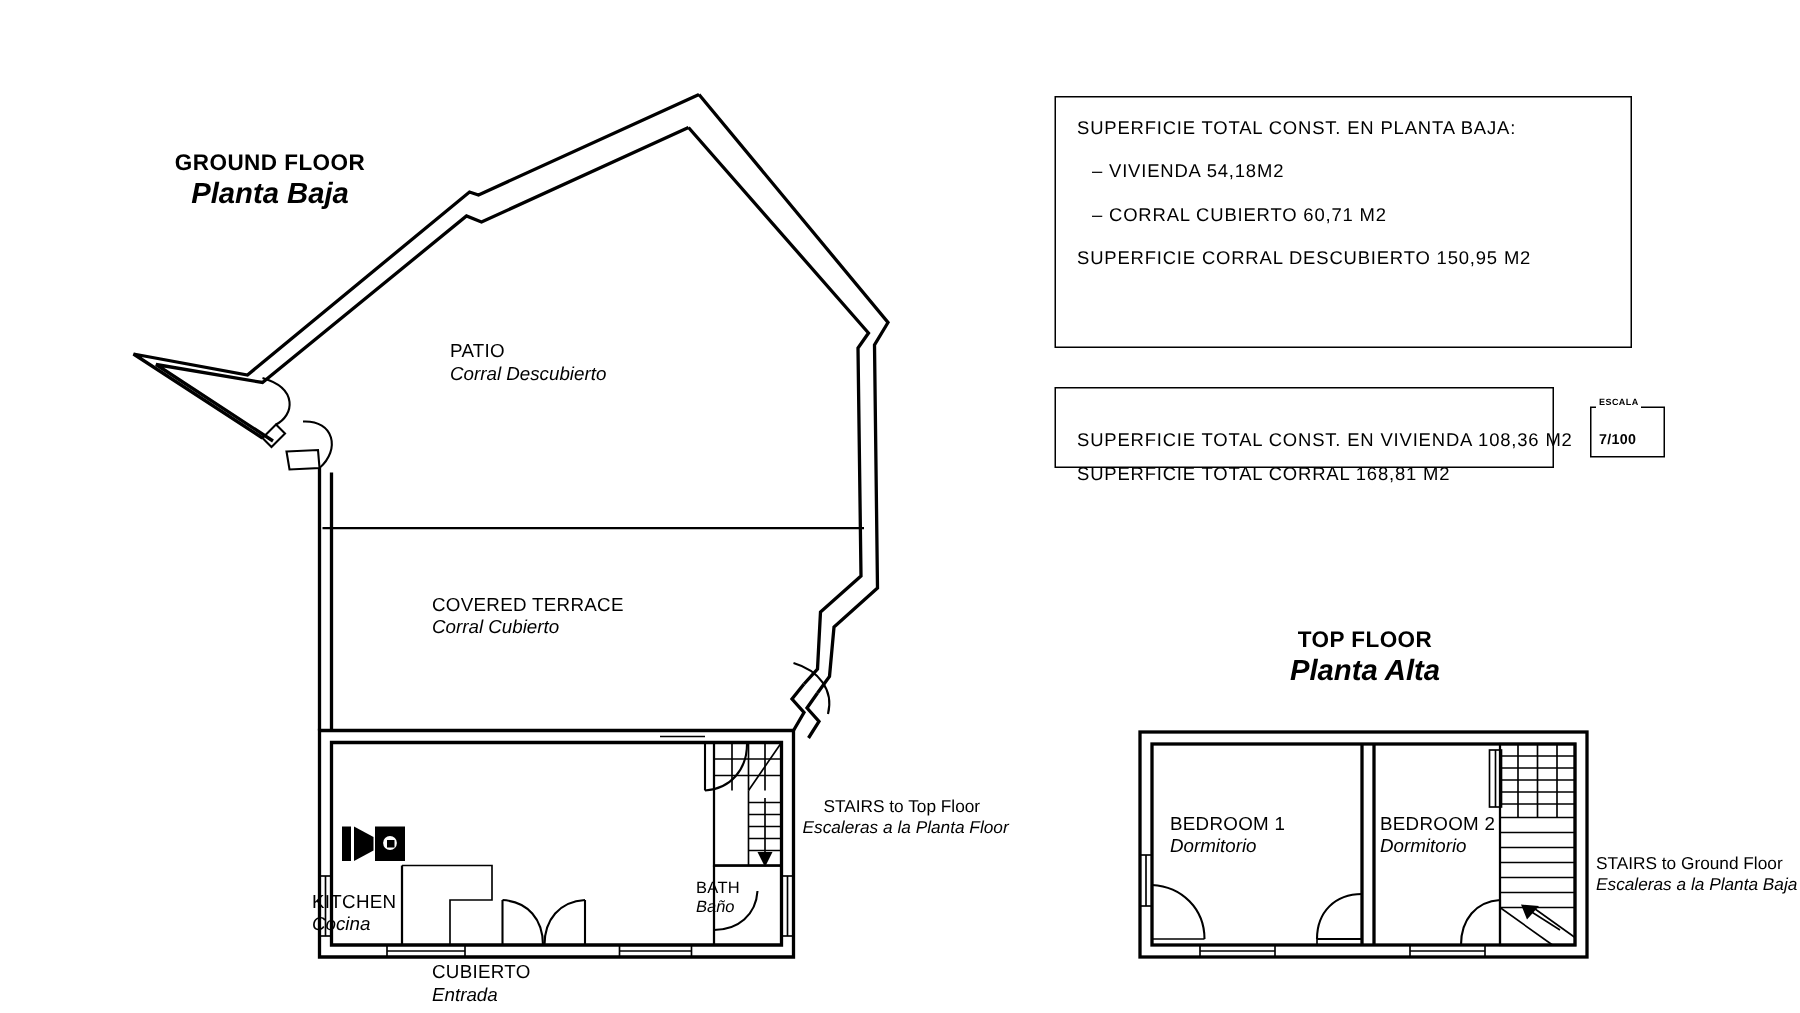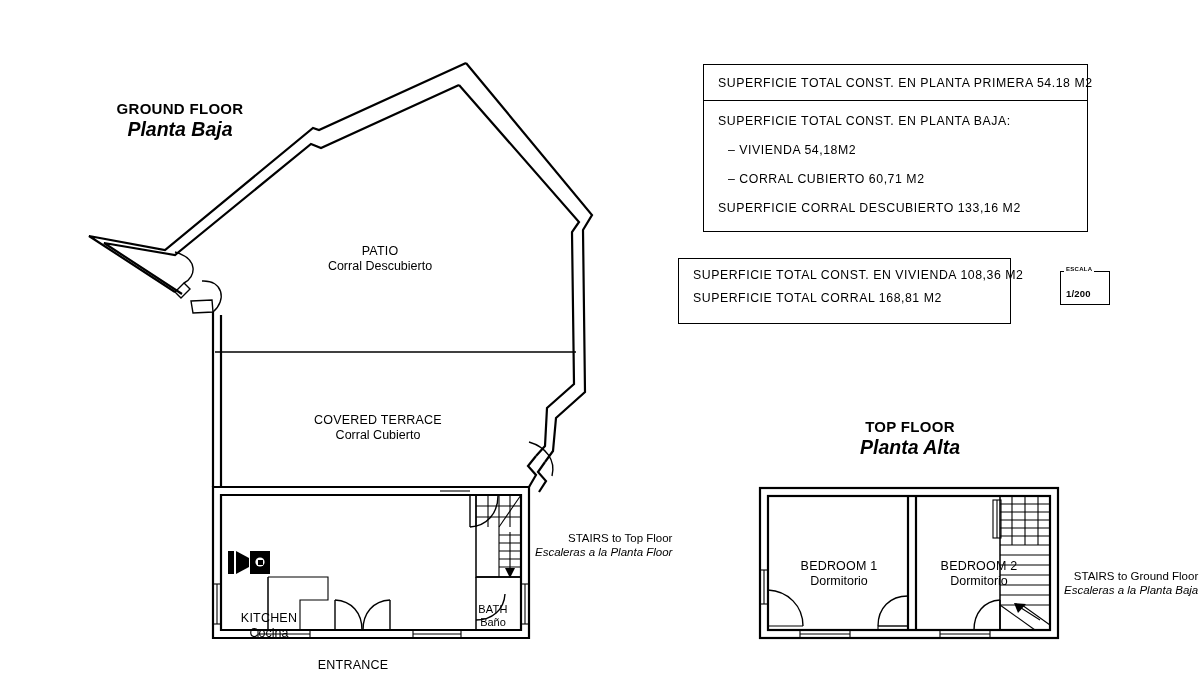--- a/index.html
+++ b/index.html
@@ -30,23 +30,23 @@
     width: 1200px;
     height: 675px;
     display: block;
   }
   .wall { fill: none; stroke: #000; stroke-width: 2.2; stroke-linejoin: miter; }
   .wall-thin { fill: none; stroke: #000; stroke-width: 1.5; }
   .wall-hair { fill: none; stroke: #000; stroke-width: 1.1; }
   .solid { fill: #000; stroke: none; }
   .swing { fill: none; stroke: #000; stroke-width: 1.4; }
 
-  .lbl { position: absolute; text-align: center; line-height: 1.18; white-space: nowrap; margin-top: 17px; }
+  .lbl { position: absolute; line-height: 1.18; white-space: nowrap; }
   .lbl .en { font-size: 12.5px; letter-spacing: 0.2px; }
-  .lbl .es { font-size: 12.5px; }
+  .lbl .es { font-size: 12.5px; font-style: italic; }
 
   .title { position: absolute; text-align: center; line-height: 1.2; white-space: nowrap; }
   .title .en { font-size: 15px; font-weight: bold; letter-spacing: 0.3px; display:block; }
   .title .es { font-size: 19.5px; font-weight: bold; font-style: italic; display:block; }
 
   .info-box {
     position: absolute;
     border: 1.6px solid #000;
     box-sizing: border-box;
     background: #fff;
@@ -58,36 +58,36 @@
   }
 
   #box-areas { left: 703px; top: 64px; width: 385px; height: 168px; }
   #box-areas .row-first {
     height: 36px; display: flex; align-items: center; padding-left: 14px;
     border-bottom: 1.5px solid #000; box-sizing: border-box;
   }
   #box-areas .body { padding: 13px 0 0 14px; }
   #box-areas .body .info-line { margin-bottom: 15px; }
 
-  #box-totals { left: 678px; top: 258px; width: 333px; height: 66px; padding: 9px 0 0 14px; box-sizing: border-box; }
+  #box-totals { left: 703px; top: 258px; width: 333px; height: 54px; padding: 27px 0 0 14px; box-sizing: border-box; }
   #box-totals .info-line { margin-bottom: 9px; }
 
   #scale-box {
     position: absolute; left: 1060px; top: 271px; width: 50px; height: 34px;
     border: 1.6px solid #000; box-sizing: border-box;
   }
   #scale-caption {
     position: absolute; left: 1064px; top: 266px; font-size: 6px; font-weight: bold;
     letter-spacing: 0.3px; background: #fff; padding: 0 2px;
   }
   #scale-value {
     position: absolute; left: 1066px; top: 288px; font-size: 9.5px; font-weight: bold;
     letter-spacing: 0.2px;
   }
-  .side-note { position: absolute; text-align: right; line-height: 1.2; white-space: nowrap; }
+  .side-note { position: absolute; text-align: left; line-height: 1.2; white-space: nowrap; }
   .side-note .en { font-size: 11.5px; display: block; }
   .side-note .es { font-size: 11.5px; font-style: italic; display: block; }
 </style>
 </head>
 <body>
 
 <div id="plan-root">
 
   <svg class="plan" viewBox="0 0 1200 675">
 
@@ -281,21 +281,21 @@
     <div class="en" style="font-size:11px;">BATH</div>
     <div class="es" style="font-size:11px;">Baño</div>
   </div>
 
   <div class="side-note" style="left:535px; top:532px;">
     <span class="en" style="padding-left:14px;">STAIRS to Top Floor</span>
     <span class="es">Escaleras a la Planta Floor</span>
   </div>
 
   <div class="lbl" style="left:288px; top:641px; width:130px;">
-    <div class="en">ENTRANCE</div>
+    <div class="en">CUBIERTO</div>
     <div class="es">Entrada</div>
   </div>
 
   <div class="title" style="left:820px; top:418px; width:180px;">
     <span class="en">TOP FLOOR</span>
     <span class="es">Planta Alta</span>
   </div>
 
   <div class="lbl" style="left:780px; top:542px; width:118px;">
     <div class="en">BEDROOM 1</div>
@@ -306,33 +306,30 @@
     <div class="en">BEDROOM 2</div>
     <div class="es">Dormitorio</div>
   </div>
 
   <div class="side-note" style="left:1064px; top:570px;">
     <span class="en">STAIRS to Ground Floor</span>
     <span class="es">Escaleras a la Planta Baja</span>
   </div>
 
   <div class="info-box" id="box-areas">
-    <div class="row-first">
-      <span class="info-line">SUPERFICIE  TOTAL  CONST.  EN  PLANTA  PRIMERA  54.18  M2</span>
-    </div>
     <div class="body">
       <div class="info-line">SUPERFICIE  TOTAL  CONST.  EN  PLANTA  BAJA:</div>
       <div class="info-line" style="padding-left:10px;">–  VIVIENDA  54,18M2</div>
       <div class="info-line" style="padding-left:10px;">–  CORRAL  CUBIERTO  60,71  M2</div>
-      <div class="info-line">SUPERFICIE  CORRAL  DESCUBIERTO  133,16  M2</div>
+      <div class="info-line">SUPERFICIE  CORRAL  DESCUBIERTO  150,95  M2</div>
     </div>
   </div>
 
   <div class="info-box" id="box-totals">
     <div class="info-line">SUPERFICIE  TOTAL  CONST.  EN  VIVIENDA  108,36  M2</div>
     <div class="info-line">SUPERFICIE  TOTAL  CORRAL  168,81  M2</div>
   </div>
 
   <div id="scale-box"></div>
   <div id="scale-caption">ESCALA</div>
-  <div id="scale-value">1/200</div>
+  <div id="scale-value">7/100</div>
 
 </div>
 
 </body></html>

